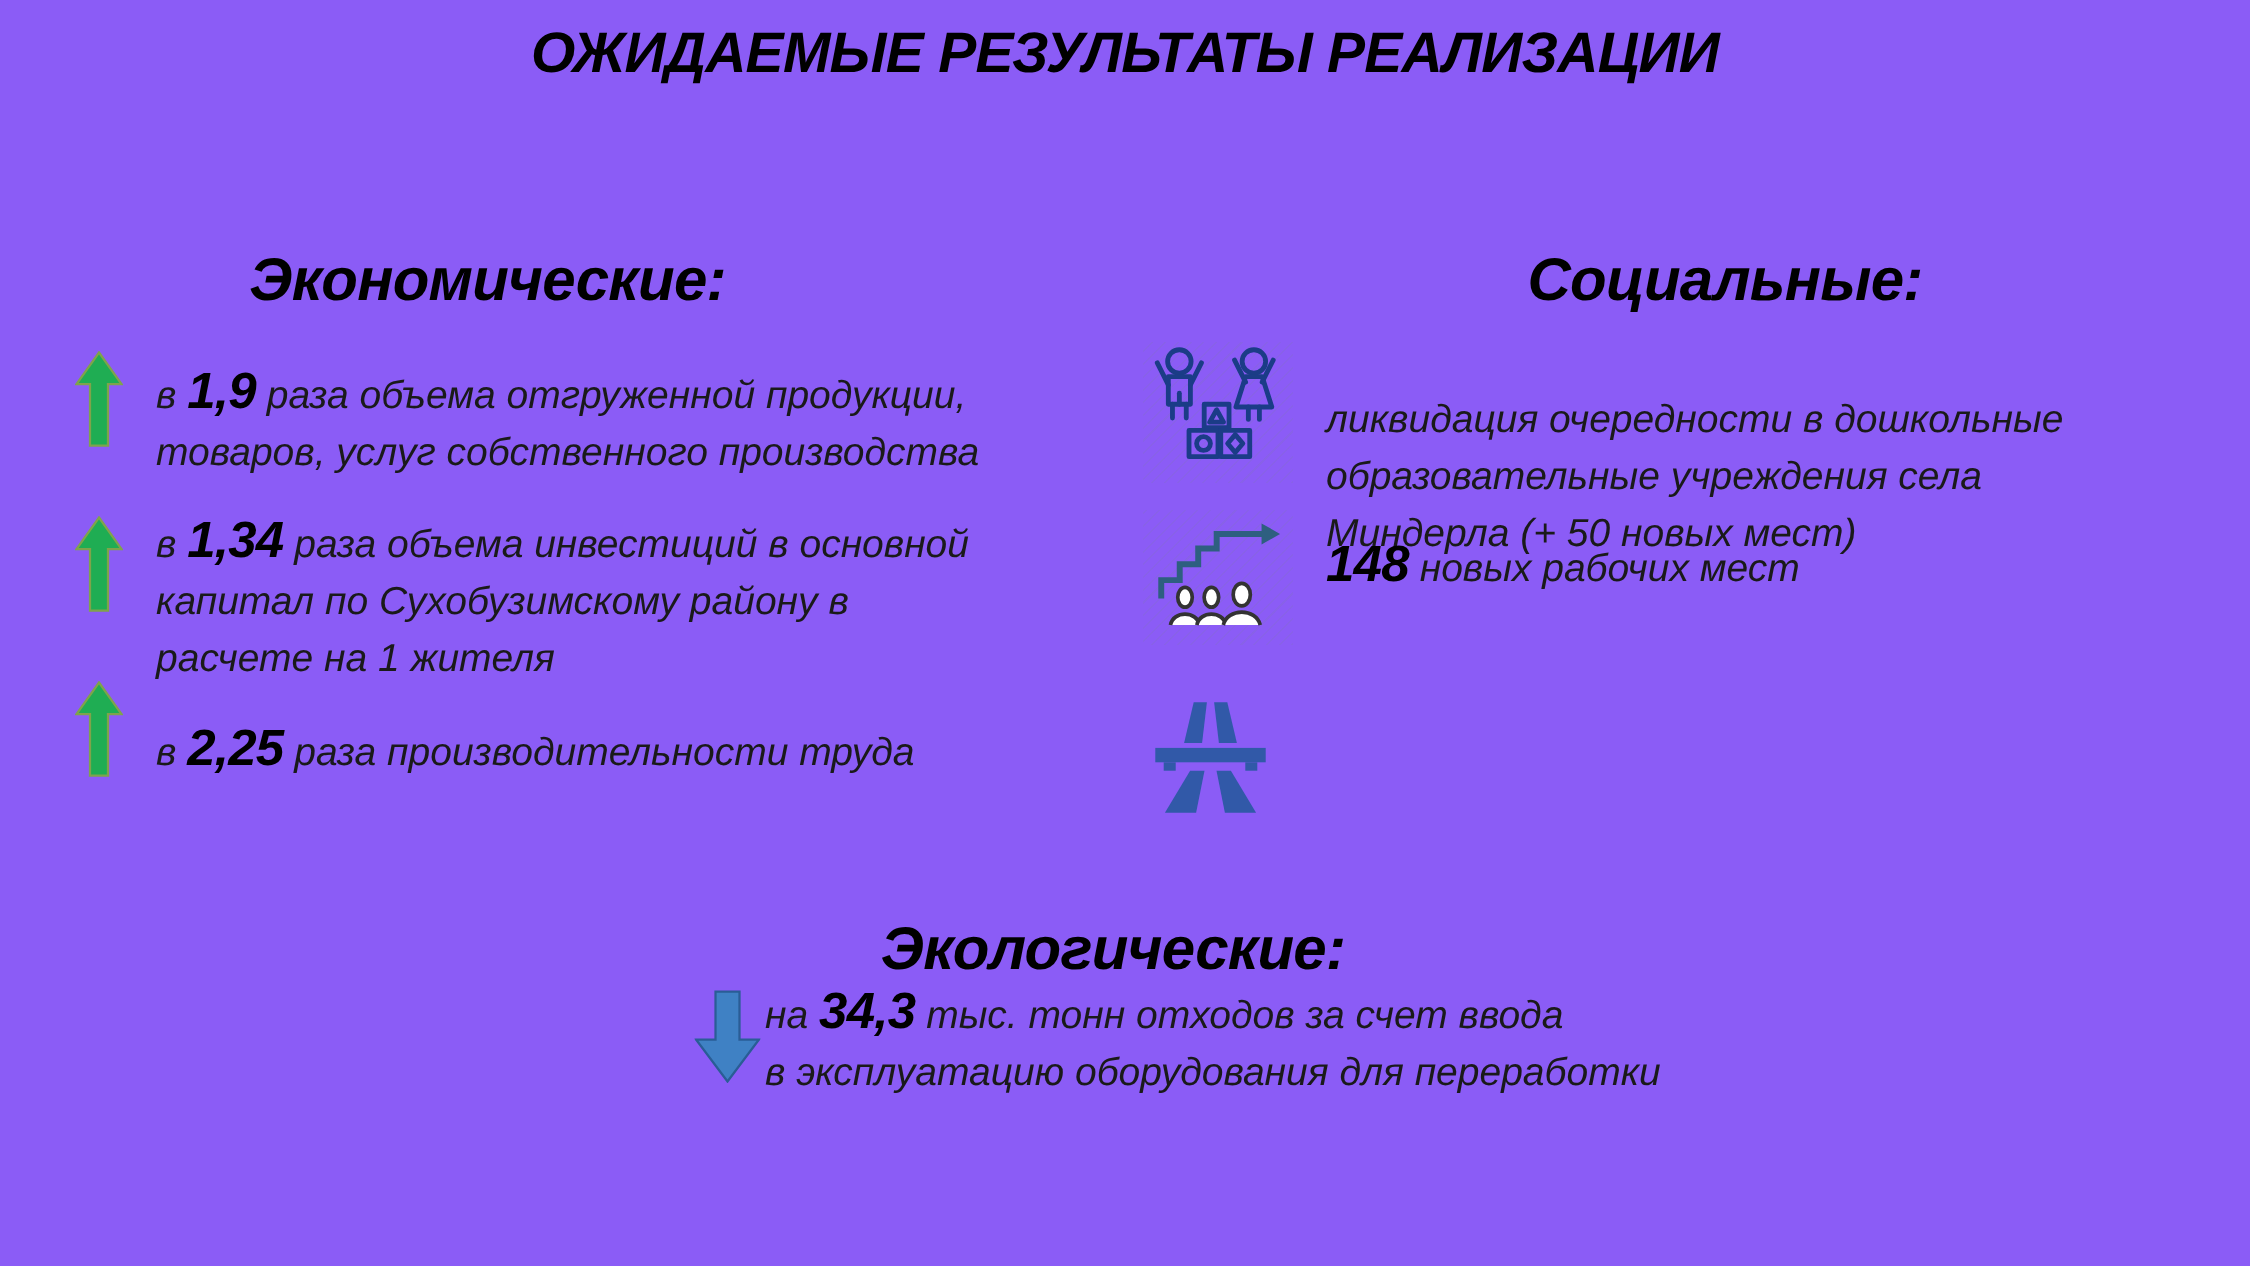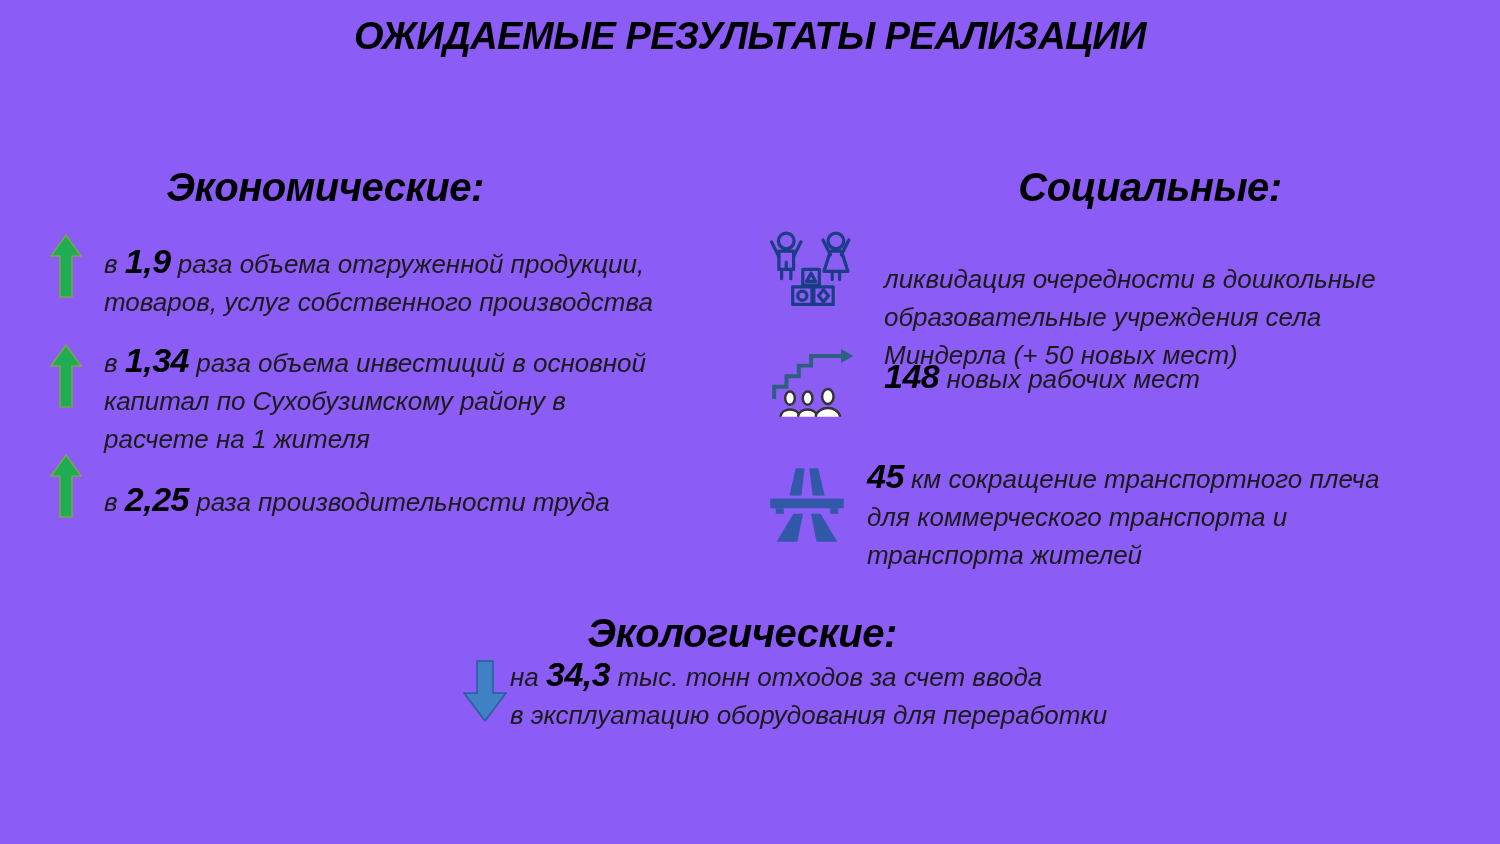--- a/index.html
+++ b/index.html
@@ -123,24 +123,20 @@
     <svg width="80" height="84" viewBox="0 0 100 100" fill="#3159a8">
       <polygon points="36,4 47,4 43,38 28,38"></polygon>
       <polygon points="53,4 64,4 72,38 57,38"></polygon>
       <rect x="4" y="42" width="92" height="12"></rect>
       <rect x="11" y="54" width="10" height="7"></rect>
       <rect x="79" y="54" width="10" height="7"></rect>
       <polygon points="33,61 45,61 38,96 12,96"></polygon>
       <polygon points="55,61 67,61 88,96 62,96"></polygon>
     </svg>
   </div>
-  <div class="body-text" style="left:867px; top:457px; width:560px;">
-    <span class="num">45</span>
-    <span>км сокращение транспортного плеча для коммерческого транспорта и транспорта жителей</span>
-  </div>
 
   <div class="abs" style="left:463px; top:660px; width:44px; height:62px;">
     <svg width="44" height="62" viewBox="0 0 44 62">
       <polygon points="14,1 30,1 30,33 43,33 22,61 1,33 14,33" fill="#3f81c4" stroke="#2a5d96" stroke-width="1.5"></polygon>
     </svg>
   </div>
   <div class="body-text" style="left:510px; top:655px; width:700px;">
     <div>
       <span>на</span>
       <span class="num">34,3</span>

